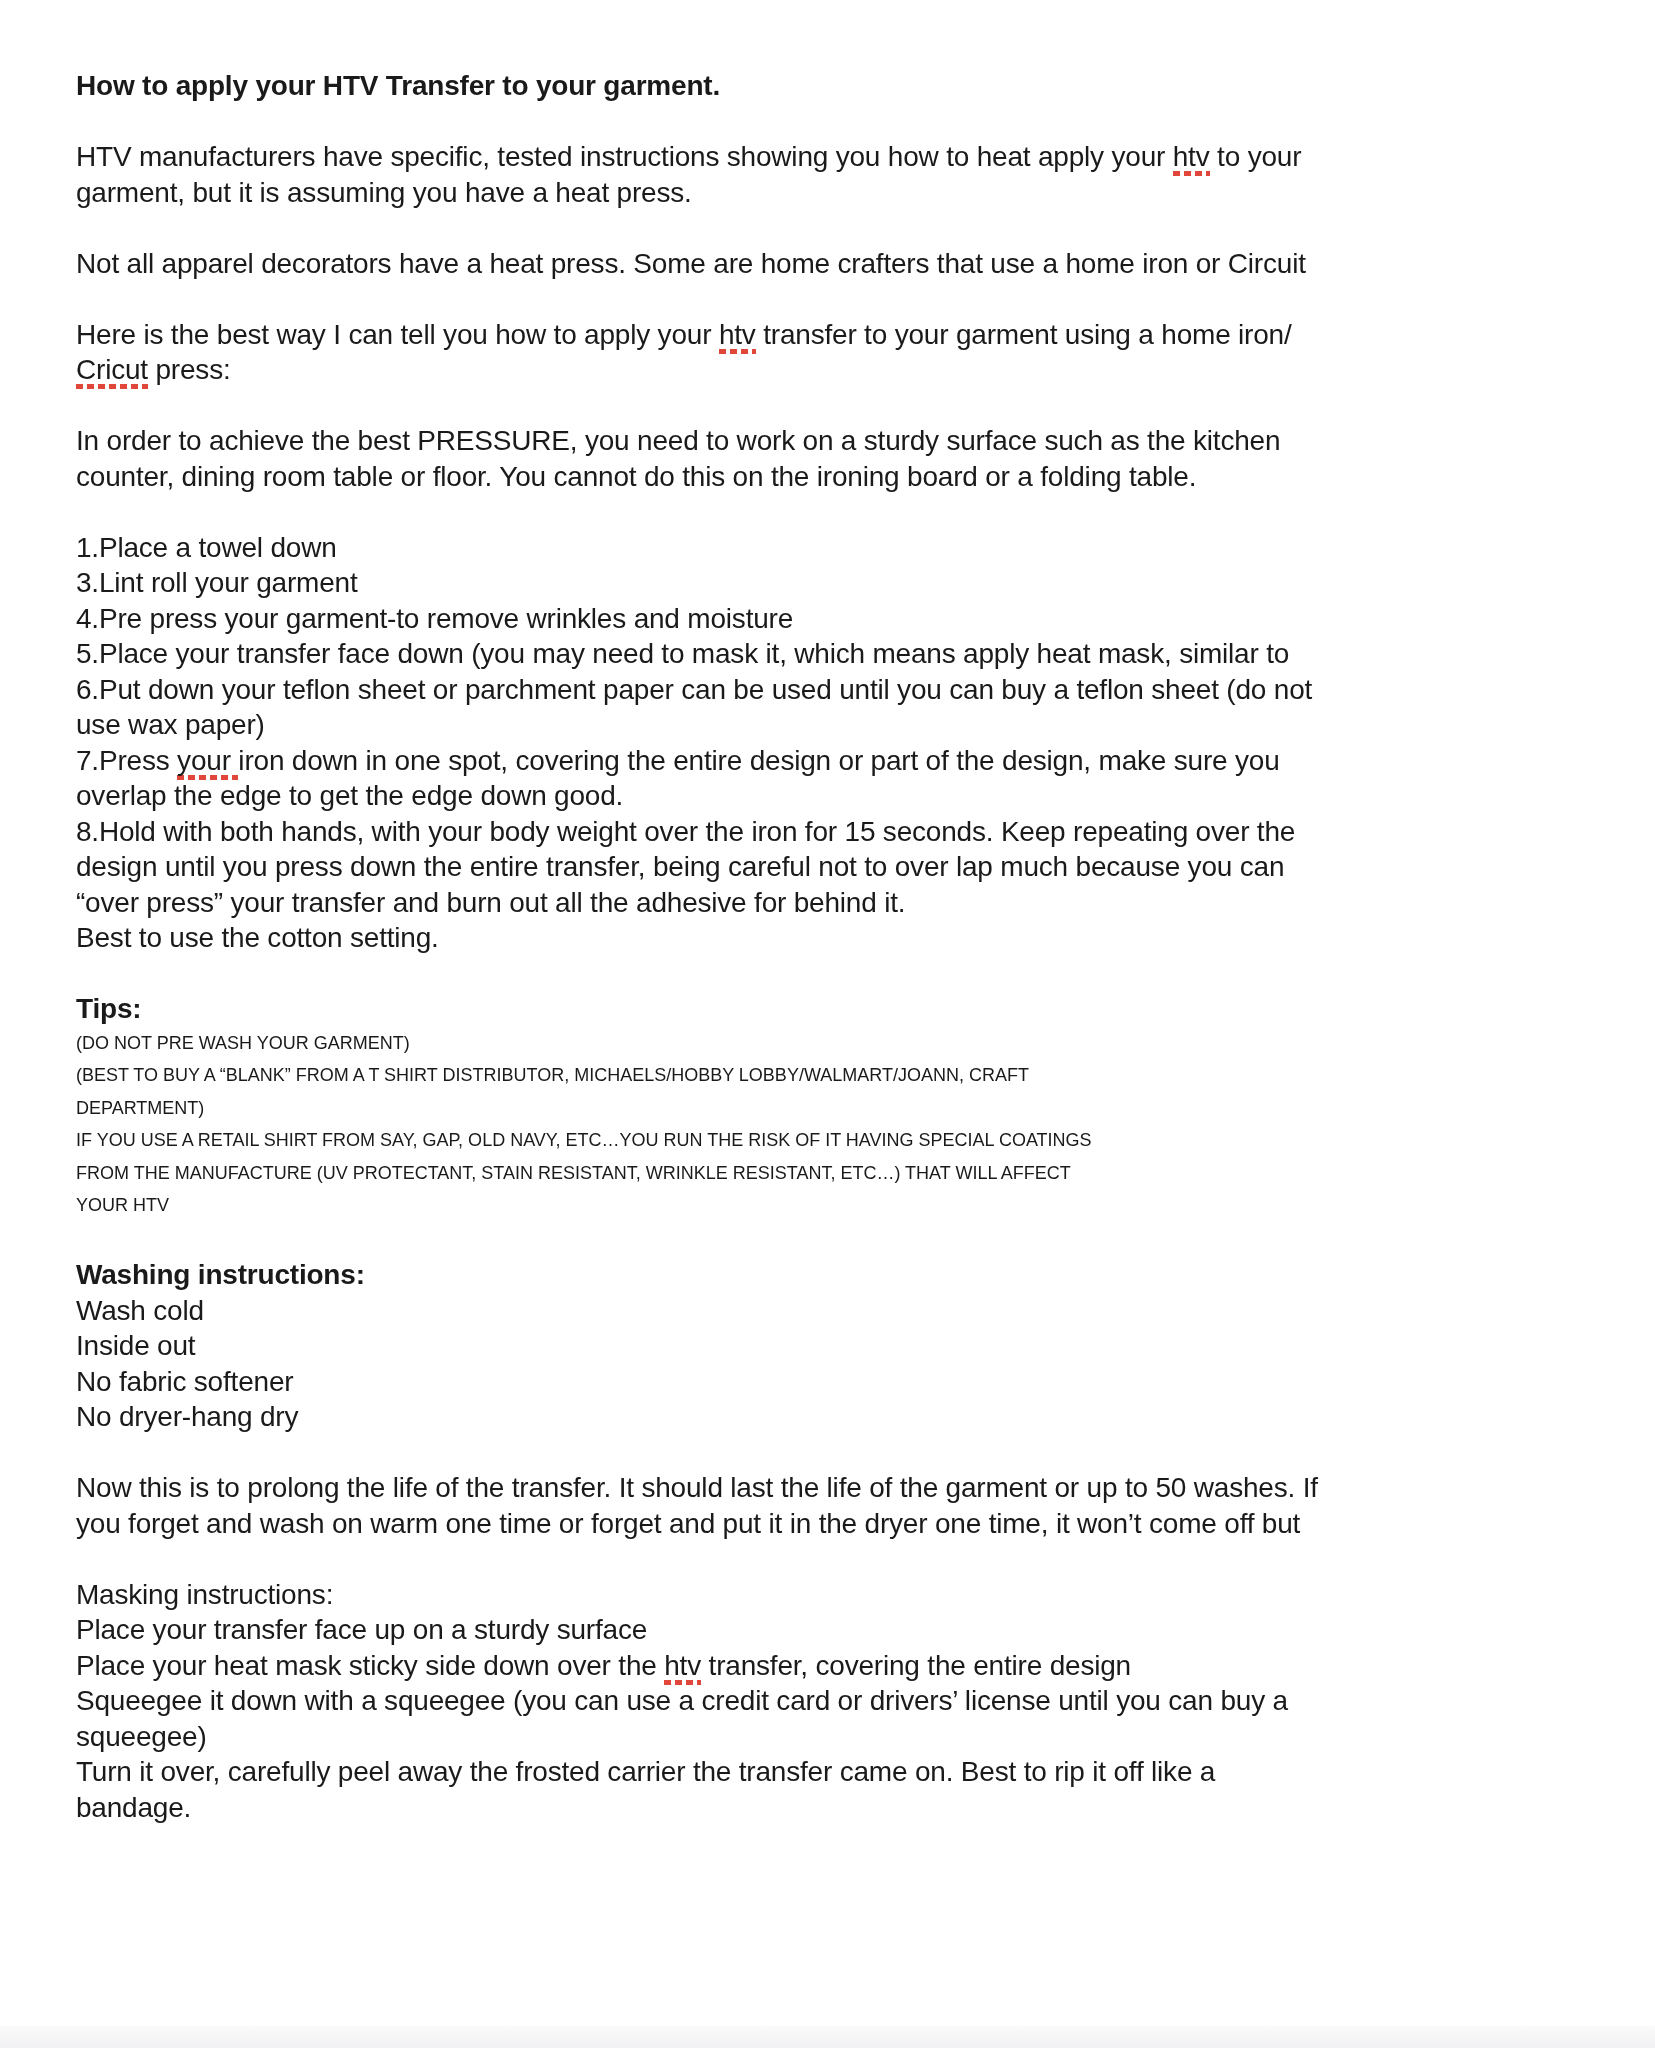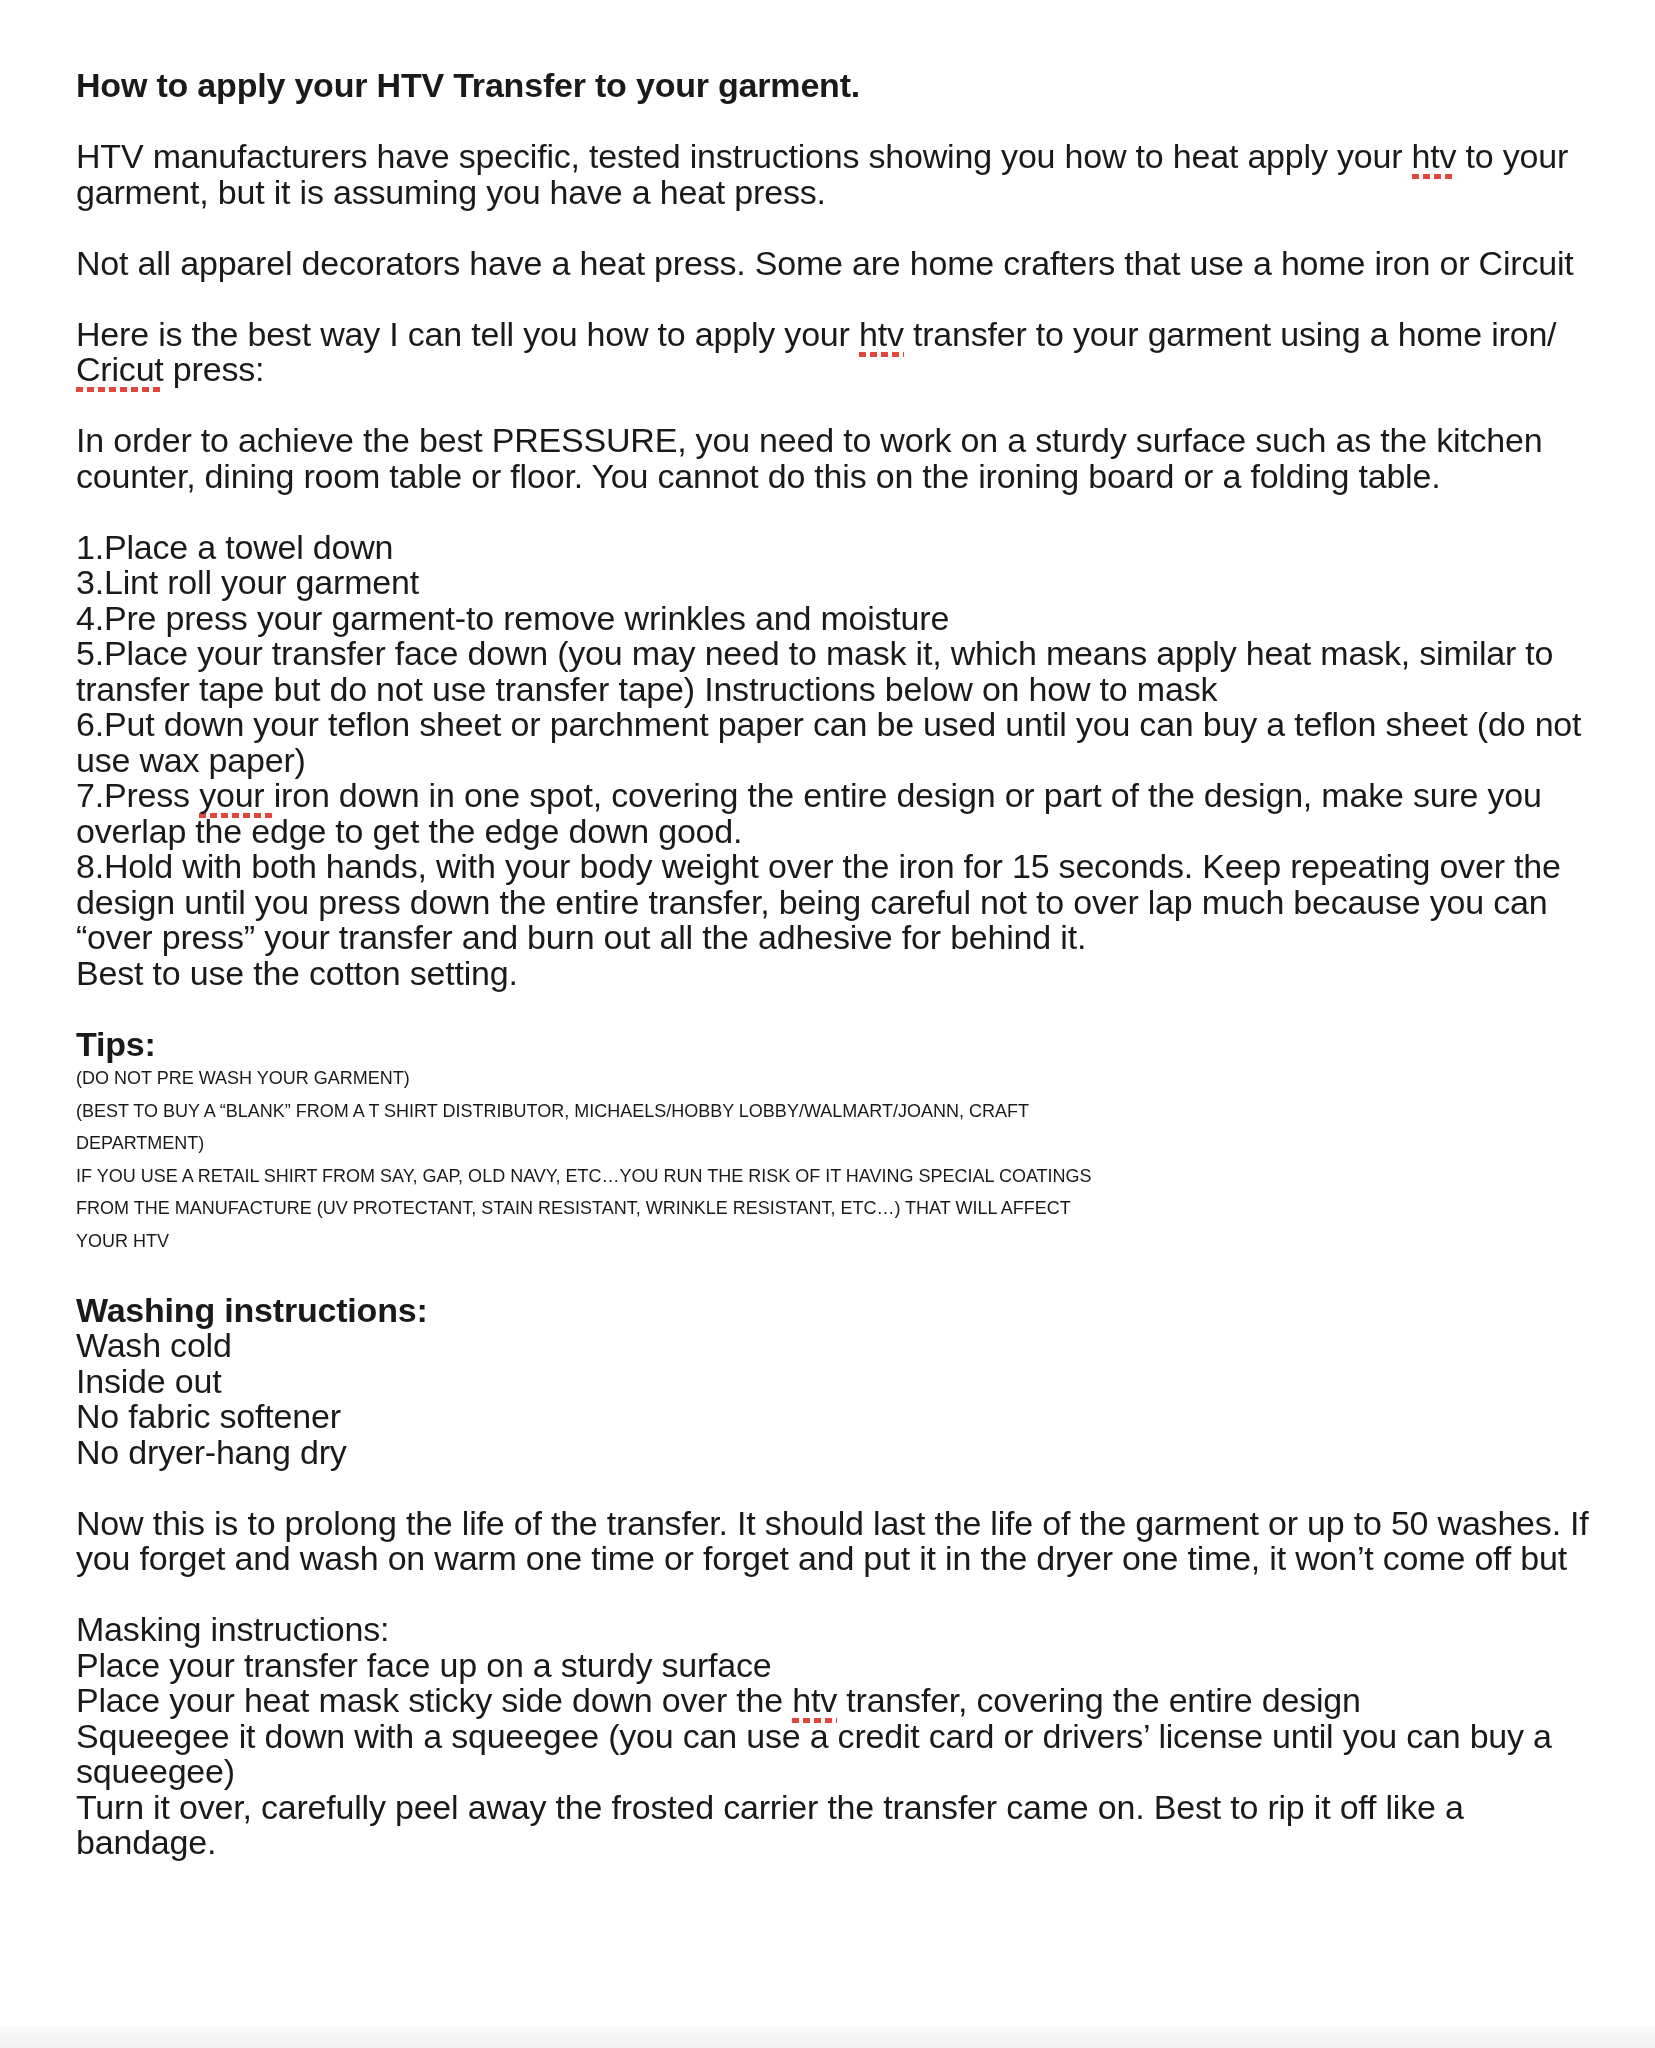--- a/index.html
+++ b/index.html
@@ -15,21 +15,21 @@
     font-family: "Liberation Sans", "DejaVu Sans", sans-serif;
     color: var(--text-color, #1a1a1a);
   }
   #doc {
     position: absolute;
     top: 68px;
     left: 76px;
     right: 40px;
   }
   .ln {
-    font-size: 34px;
+    font-size: 28px;
     line-height: 35.5px;
     height: 35.5px;
     white-space: nowrap;
     letter-spacing: -0.2px;
     font-weight: 400;
   }
   .ln.h {
     font-weight: 700;
   }
   .ln.t {
@@ -71,21 +71,20 @@
     <div class="ln"><span>Here is the best way I can tell you how to apply your </span><span class="sp">htv</span><span> transfer to your garment using a home iron/</span></div>
     <div class="ln"><span class="sp">Cricut</span><span> press:</span></div>
     <div class="ln blank"></div>
     <div class="ln"><span>In order to achieve the best PRESSURE, you need to work on a sturdy surface such as the kitchen</span></div>
     <div class="ln"><span>counter, dining room table or floor. You cannot do this on the ironing board or a folding table.</span></div>
     <div class="ln blank"></div>
     <div class="ln"><span>1.Place a towel down</span></div>
     <div class="ln"><span>3.Lint roll your garment</span></div>
     <div class="ln"><span>4.Pre press your garment-to remove wrinkles and moisture</span></div>
     <div class="ln"><span>5.Place your transfer face down (you may need to mask it, which means apply heat mask, similar to</span></div>
-    <div class="ln"><span>transfer tape but do not use transfer tape) Instructions below on how to mask</span></div>
     <div class="ln"><span>6.Put down your teflon sheet or parchment paper can be used until you can buy a teflon sheet (do not</span></div>
     <div class="ln"><span>use wax paper)</span></div>
     <div class="ln"><span>7.Press </span><span class="sp">your </span><span>iron down in one spot, covering the entire design or part of the design, make sure you</span></div>
     <div class="ln"><span>overlap the edge to get the edge down good.</span></div>
     <div class="ln"><span>8.Hold with both hands, with your body weight over the iron for 15 seconds. Keep repeating over the</span></div>
     <div class="ln"><span>design until you press down the entire transfer, being careful not to over lap much because you can</span></div>
     <div class="ln"><span>“over press” your transfer and burn out all the adhesive for behind it.</span></div>
     <div class="ln"><span>Best to use the cotton setting.</span></div>
     <div class="ln blank"></div>
     <div class="ln h"><span>Tips:</span></div>

